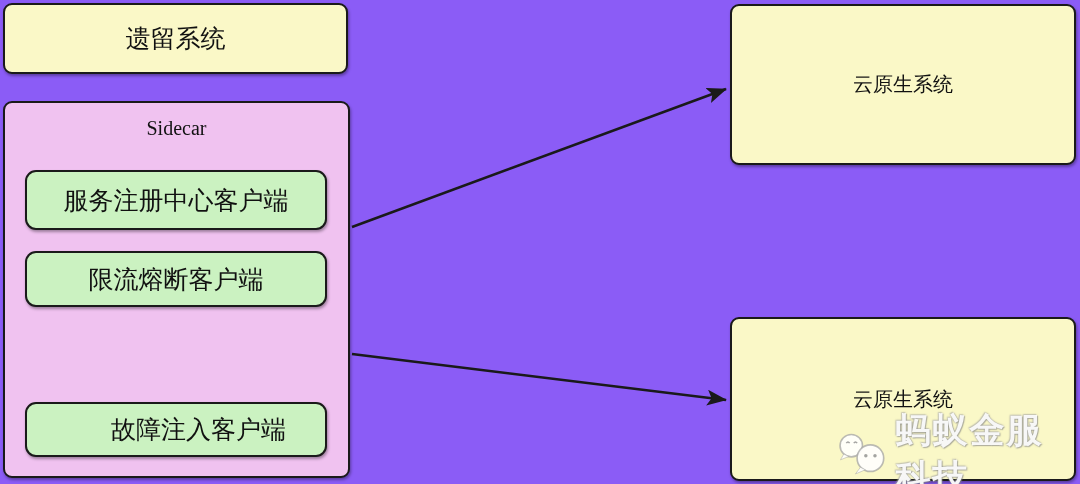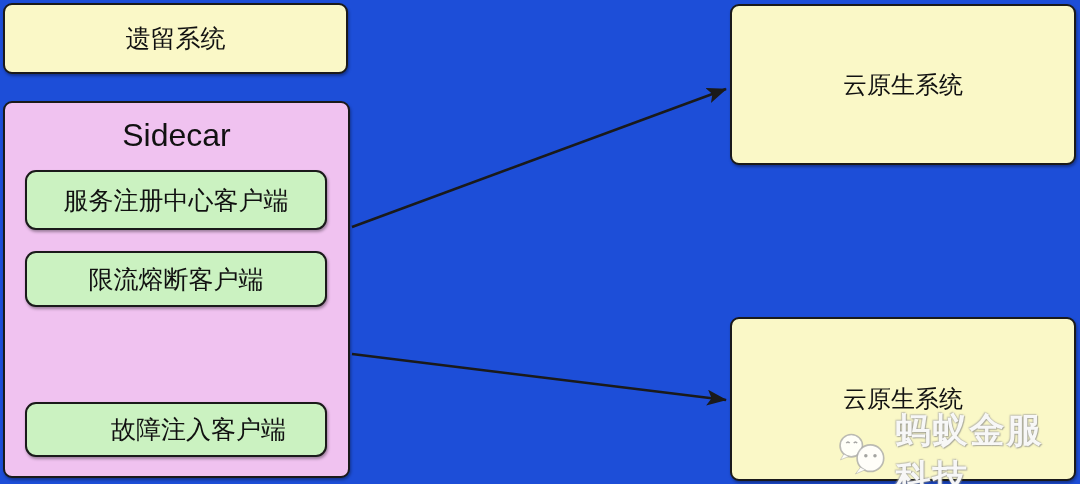--- a/index.html
+++ b/index.html
@@ -6,23 +6,23 @@
     --yellow-fill:#FAF8C7;
     --pink-fill:#F0C2F0;
     --green-fill:#CBF2C1;
     --border-color:#1A1A1A;
     --text-color:#111111;
   }
   html,body{margin:0;padding:0;background:#ffffff;}
   .canvas{
     position:relative;
     width:1080px;height:484px;
-    background:#1d4ed8;
+    background:#8b5cf6;
     overflow:hidden;
-    font-family:Liberation Sans, sans-serif;
+    font-family:Liberation Serif, serif;
     color:var(--text-color);
   }
   .box{
     position:absolute;
     box-sizing:border-box;
     border:2.5px solid var(--border-color);
     border-radius:9px;
     display:flex;
     align-items:center;
     justify-content:center;
@@ -32,30 +32,30 @@
   .pink{background:var(--pink-fill);}
   .green{background:var(--green-fill);}
 
   .legacy{left:3px;top:3px;width:345px;height:71px;font-size:25px;}
   .sidecar{
     left:3px;top:101px;width:347px;height:377px;
     align-items:flex-start;justify-content:center;
   }
   .sidecar-title{
     margin-top:13px;
-    font-size:32px;
+    font-size:20px;
     line-height:1.2;
   }
   .client{left:25px;width:302px;font-size:25px;border-radius:11px;}
   .client-1{top:170px;height:60px;}
   .client-2{top:251px;height:56px;}
   .client-3{top:327px;height:56px;}
   .client-4{top:402px;height:55px;padding-left:45px;}
 
-  .cloud{font-size:24px;}
+  .cloud{font-size:20px;}
   .cloud-1{left:730px;top:4px;width:346px;height:161px;}
   .cloud-2{left:730px;top:317px;width:346px;height:164px;}
 
   .arrows{
     position:absolute;left:0;top:0;width:1080px;height:484px;
     pointer-events:none;
   }
   .arrows line{stroke:var(--border-color);stroke-width:2.5px;}
 
   .watermark{

